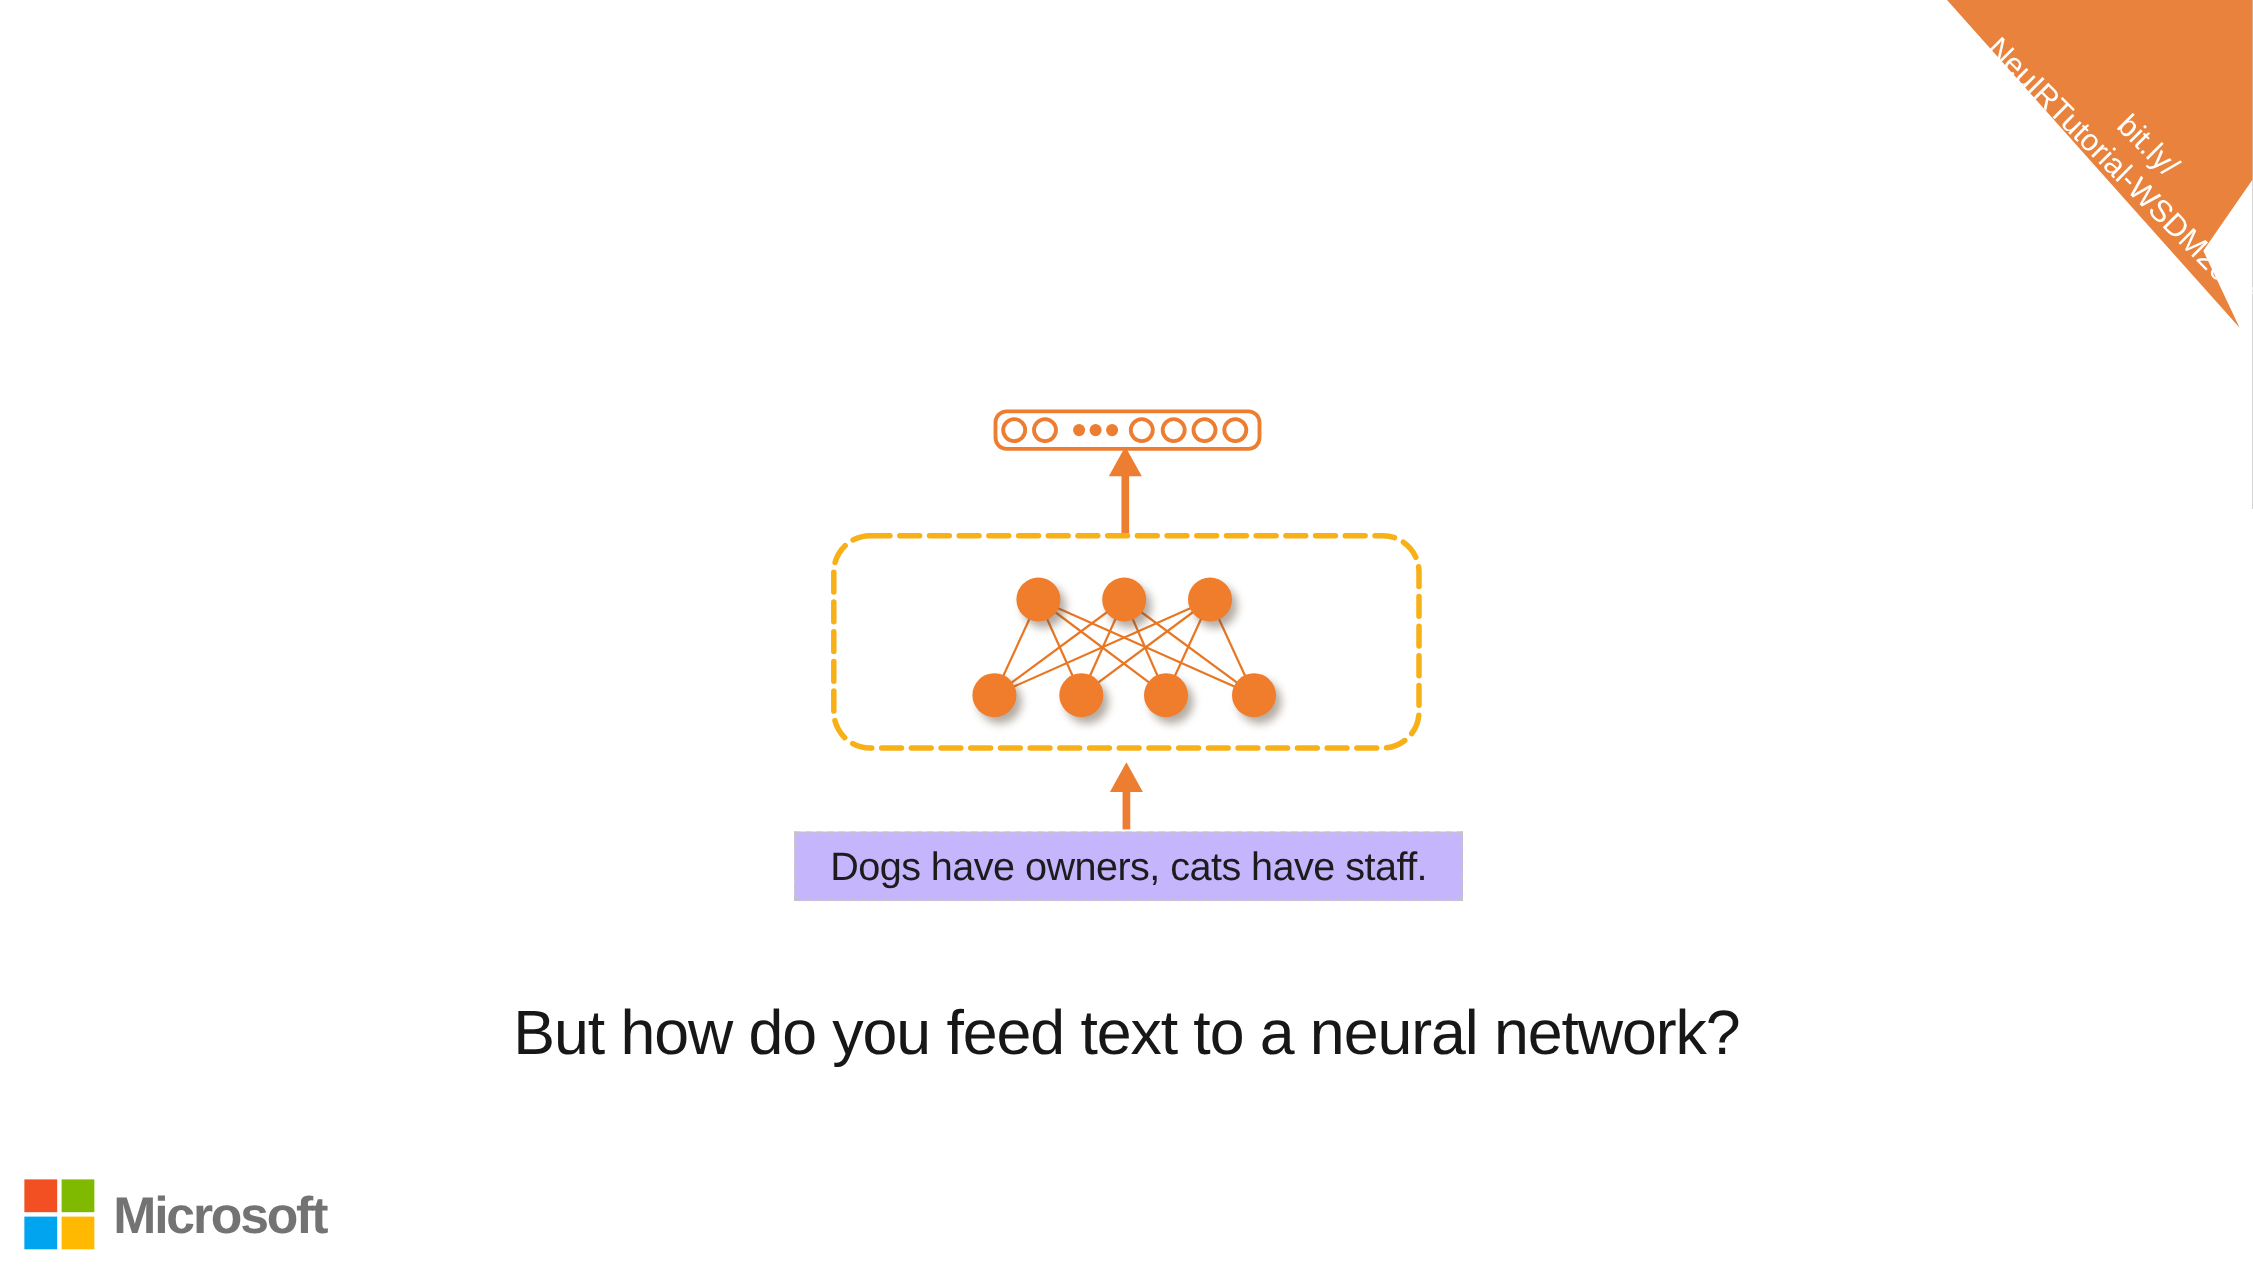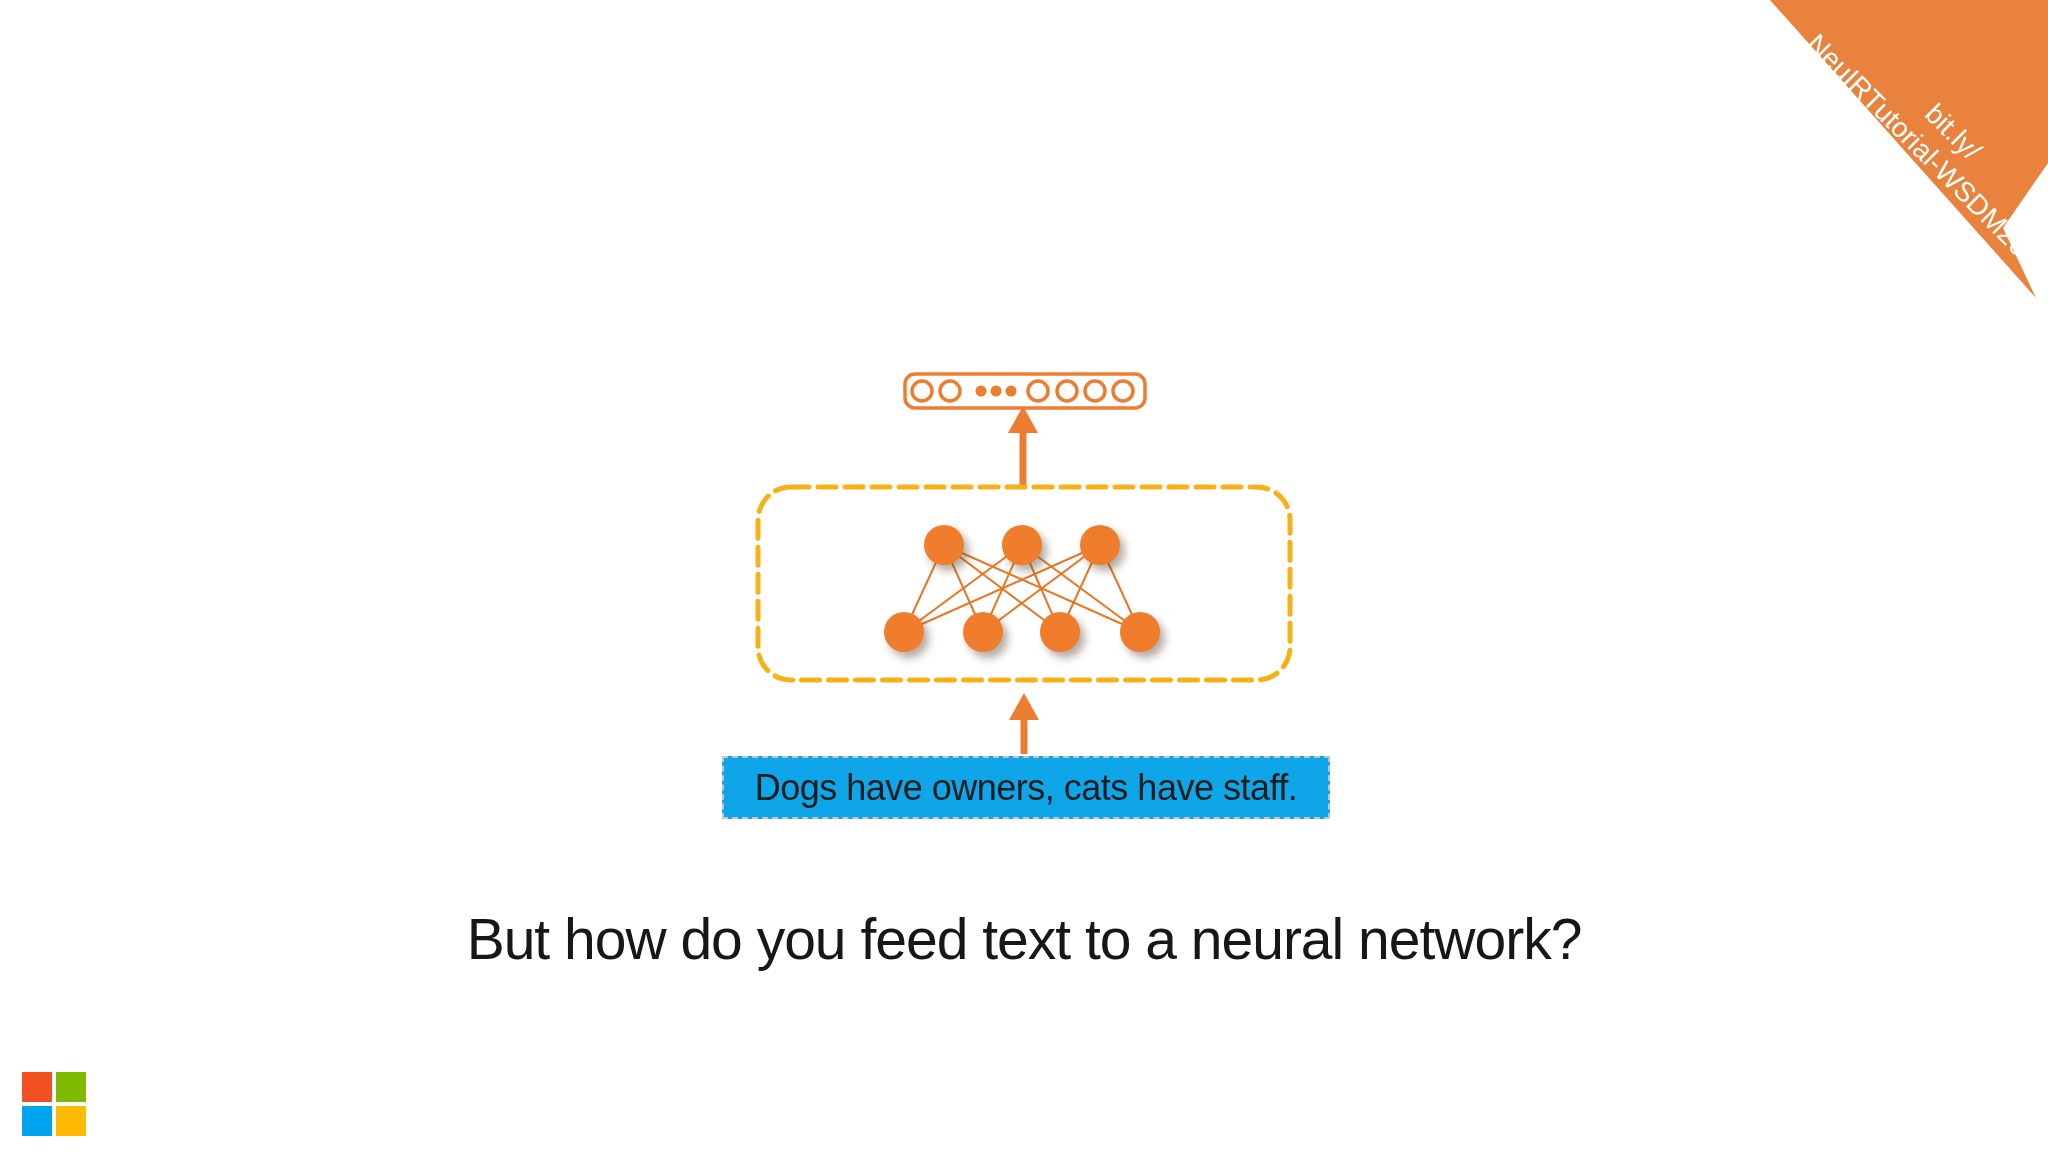--- a/index.html
+++ b/index.html
@@ -8,21 +8,21 @@
     overflow:hidden;font-family:"Liberation Sans", sans-serif;
   }
   #title{
     position:absolute;left:157px;top:104px;
     font-size:96px;font-weight:200;letter-spacing:-3px;color:#141414;
     white-space:nowrap;
   }
   #diagram-svg{position:absolute;left:0;top:0;width:2048px;height:1152px;}
   #input-box{
     position:absolute;left:722px;top:756px;width:604px;height:59px;
-    border:2px dashed #c4c4c4;background:#0ea5e9;
+    border:2px dashed #c4c4c4;background:#c4b5fd;
     display:flex;align-items:center;justify-content:center;
     font-size:36px;letter-spacing:-0.5px;color:#1c1c1c;white-space:nowrap;
   }
   #question{
     position:absolute;left:0;top:906px;width:2048px;text-align:center;
     font-size:57px;font-weight:400;letter-spacing:-1px;color:#171717;
     white-space:nowrap;
   }
   #ms-logo{position:absolute;left:22px;top:1072px;display:flex;align-items:center;}
   #ms-wordmark{
@@ -107,15 +107,16 @@
 
   <div id="question">But how do you feed text to a neural network?</div>
 
   <div id="ms-logo">
     <svg width="64" height="64" viewBox="0 0 64 64">
       <rect x="0" y="0" width="30" height="30" fill="#F25022"></rect>
       <rect x="34" y="0" width="30" height="30" fill="#7FBA00"></rect>
       <rect x="0" y="34" width="30" height="30" fill="#00A4EF"></rect>
       <rect x="34" y="34" width="30" height="30" fill="#FFB900"></rect>
     </svg>
+    <div id="ms-wordmark">Microsoft</div>
   </div>
 
 </div>
 
 </body></html>

